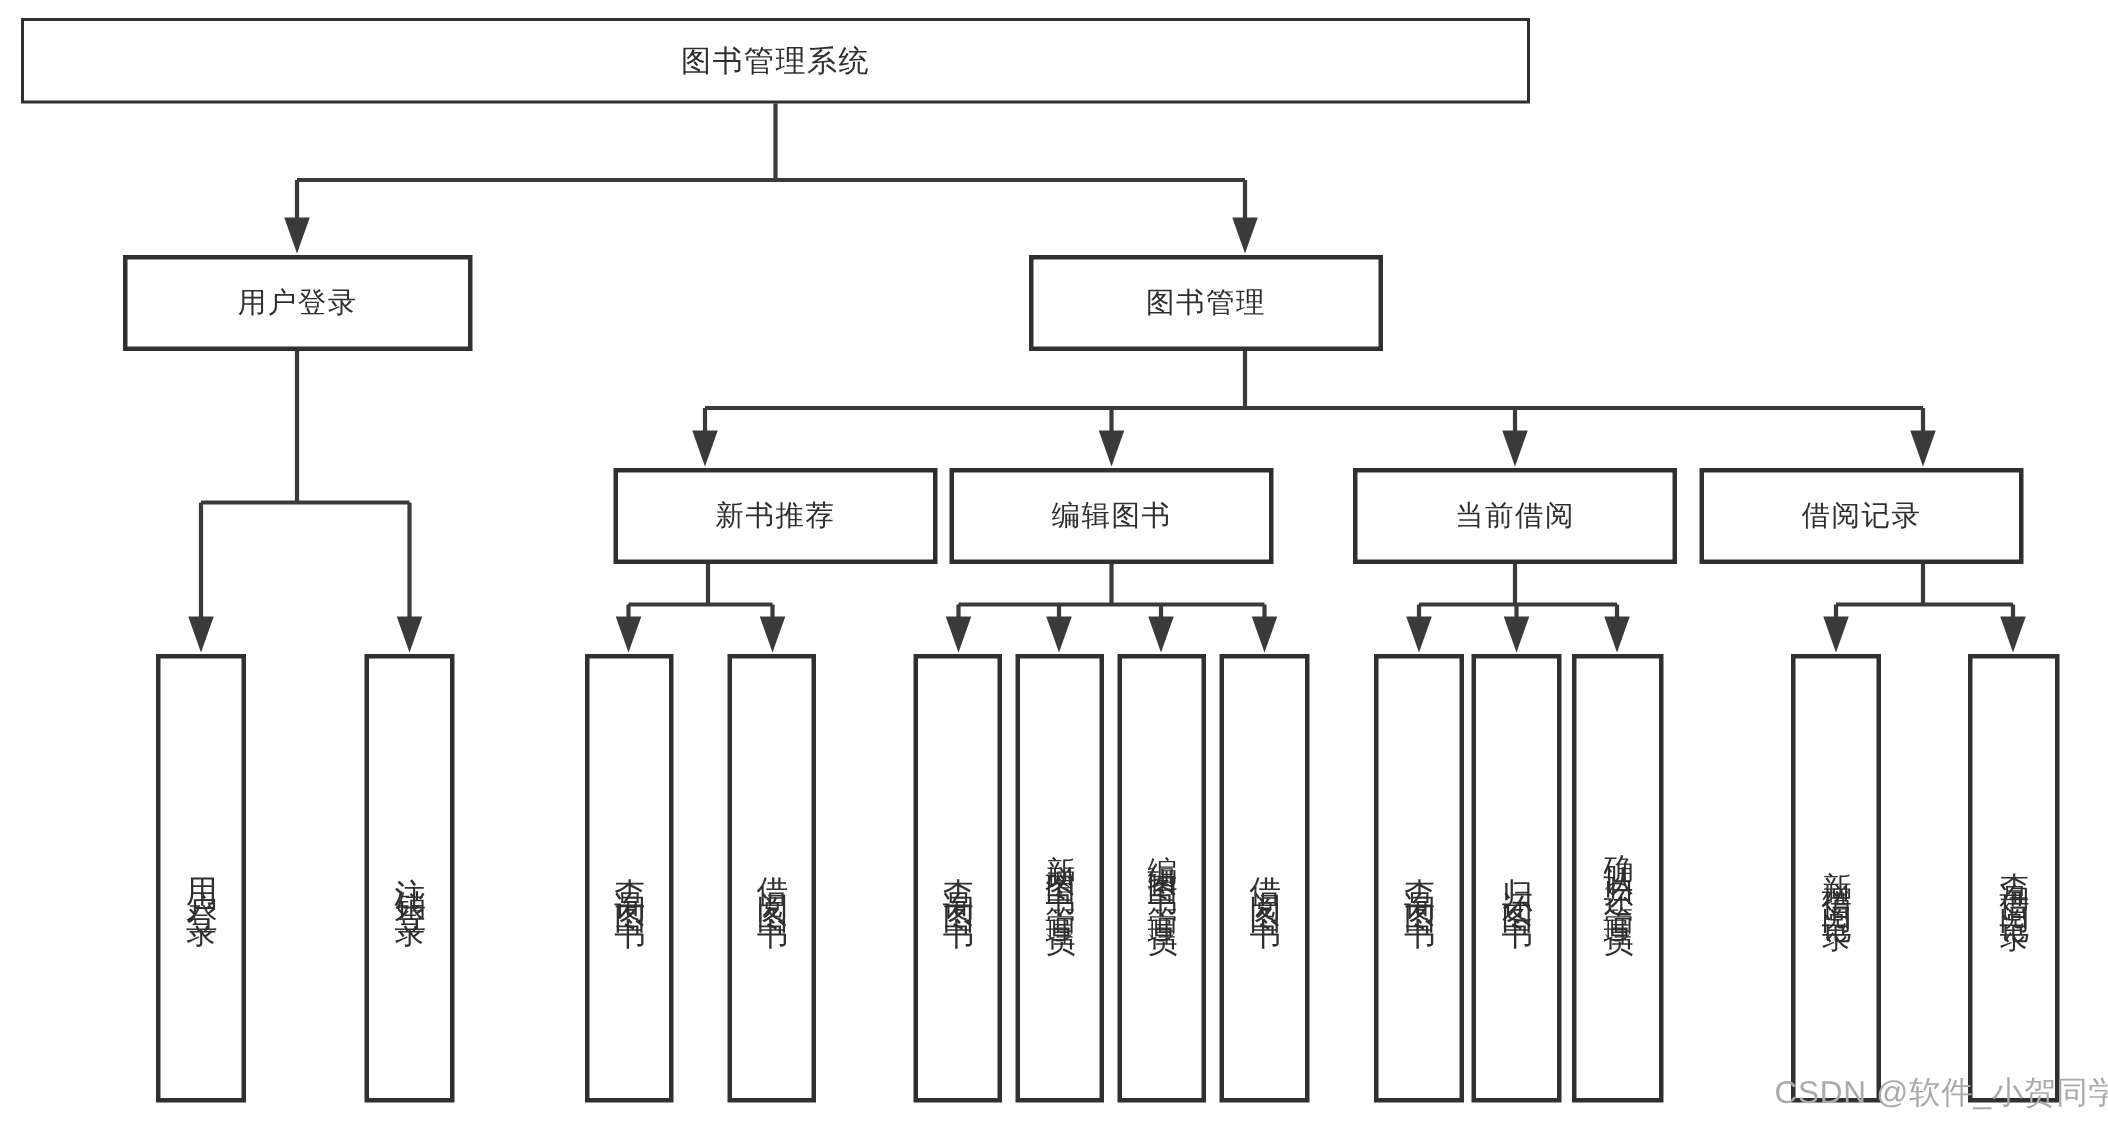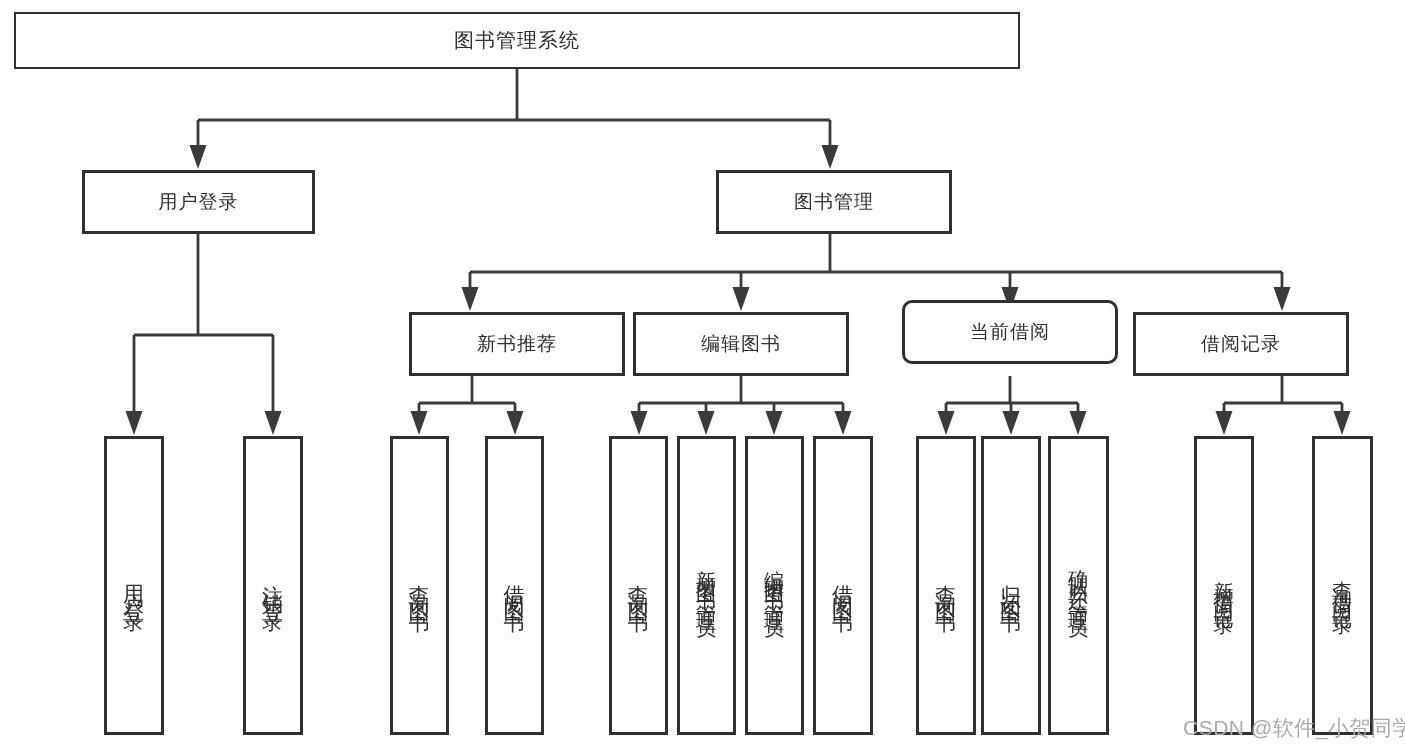--- a/index.html
+++ b/index.html
@@ -131,31 +131,31 @@
       <polygon points="1333.5,411 1350.5,411 1342,435"></polygon>
   </svg>
 
   <div class="box h-box root-box" style="left:14px; top:12px; width:1006px; height:57px;">
     <span>图书管理系统</span>
   </div>
 
   <div class="box h-box" style="left:82px; top:170px; width:233px; height:64px;">
     <span>用户登录</span>
   </div>
-  <div class="box h-box" style="left:716px; top:170px; width:236px; height:64px;">
+  <div class="box h-box" style="left:686px; top:170px; width:236px; height:64px;">
     <span>图书管理</span>
   </div>
 
   <div class="box h-box" style="left:376px; top:312px; width:216px; height:64px;margin-left:33px;">
     <span>新书推荐</span>
   </div>
   <div class="box h-box" style="left:633px; top:312px; width:216px; height:64px;">
     <span>编辑图书</span>
   </div>
-  <div class="box h-box" style="left:902px; top:300px; width:216px; height:64px;border-radius:10px;">
+  <div class="box h-box" style="left:902px; top:312px; width:216px; height:64px;">
     <span>当前借阅</span>
   </div>
   <div class="box h-box" style="left:1133px; top:312px; width:216px; height:64px;">
     <span>借阅记录</span>
   </div>
 
   <div class="box v-box" style="left:104px; top:436px; width:60px; height:299px;">
     <span>用户登录</span>
   </div>
   <div class="box v-box" style="left:243px; top:436px; width:60px; height:299px;">

